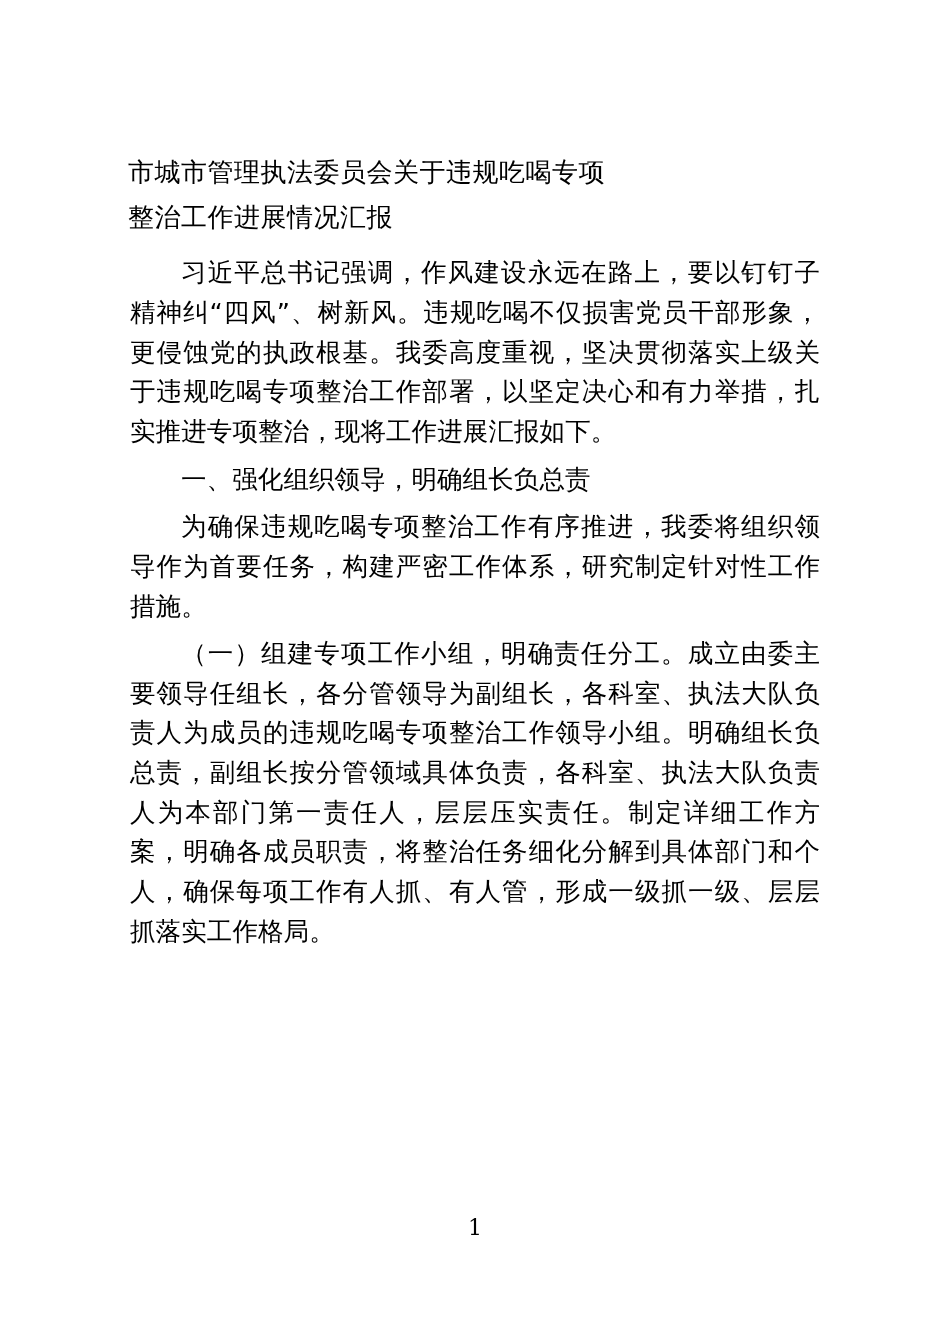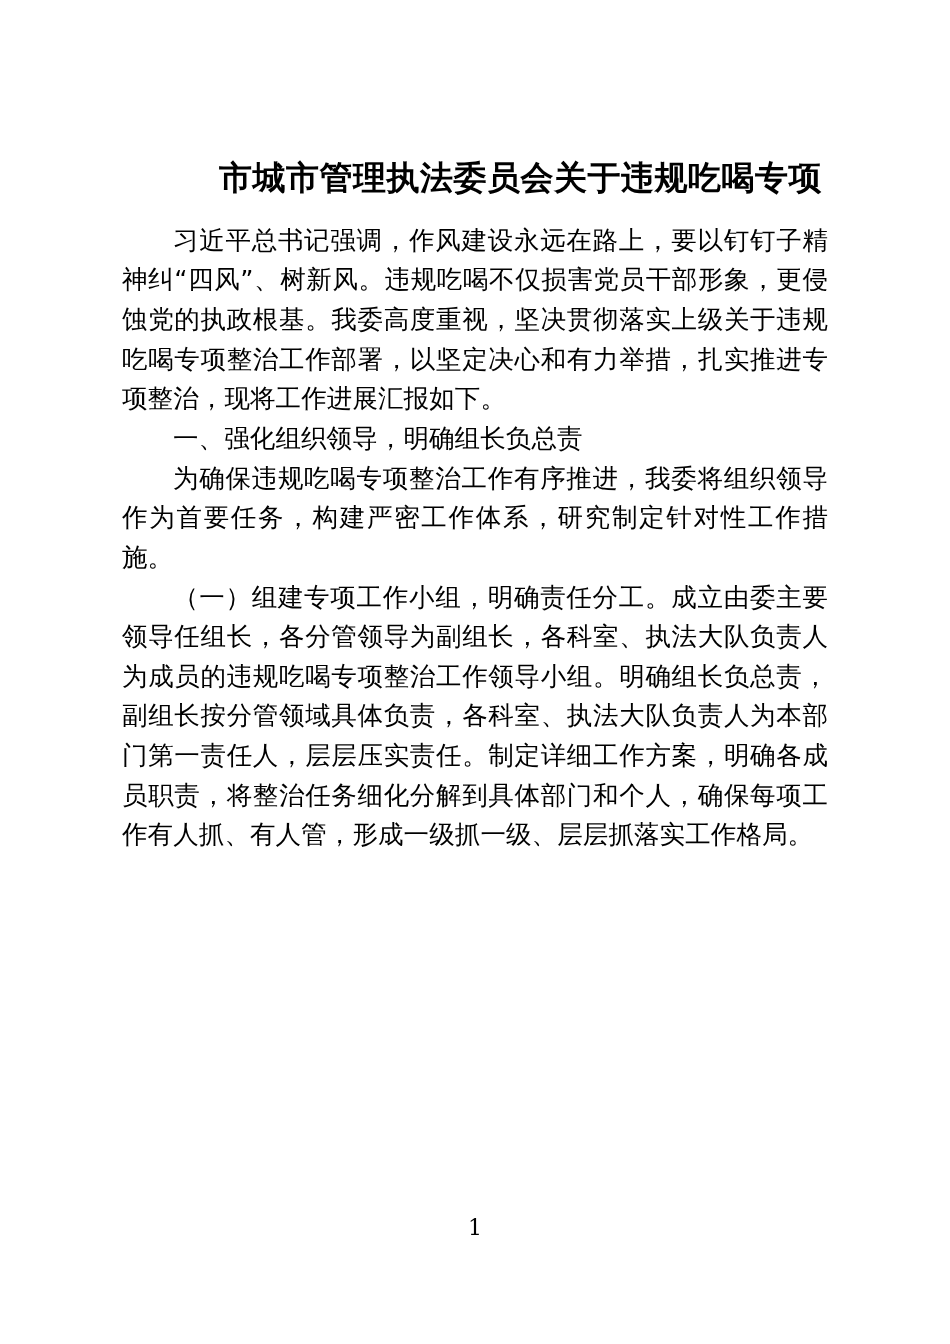--- a/index.html
+++ b/index.html
@@ -16,57 +16,58 @@
     overflow: hidden;
   }
   .page {
     position: relative;
     width: 950px;
     height: 1344px;
     box-sizing: border-box;
     padding: 150px 122px 0 122px;
   }
   .doc-title {
-    font-size: 33px;
-    font-weight: bold;
+    font-size: 26px;
+    font-weight: normal;
     line-height: 1.72;
-    text-align: right;
+    text-align: left;
     letter-spacing: 0.5px;
     margin: 0 0 14px 0;
     padding: 0 6px;
   }
   .body-text {
     font-size: 25.5px;
     line-height: 1.555;
     text-align: justify;
     text-justify: inter-ideograph;
     margin: 0;
     letter-spacing: 0.1px;
   }
   .para {
     text-indent: 2em;
-    margin: 0;
+    margin: 8px;
   }
   .page-number {
     position: absolute;
     bottom: 104px;
     left: 0;
     width: 950px;
     text-align: center;
     font-size: 22px;
     font-family: "DejaVu Serif", serif;
   }
 </style>
 </head>
 <body>
 
 <div class="page">
 
   <h1 class="doc-title">
     <span>市城市管理执法委员会关于违规吃喝专项</span><br>
+    <span>整治工作进展情况汇报</span>
   </h1>
 
   <div class="body-text">
     <p class="para">习近平总书记强调，作风建设永远在路上，要以钉钉子精神纠“四风”、树新风。违规吃喝不仅损害党员干部形象，更侵蚀党的执政根基。我委高度重视，坚决贯彻落实上级关于违规吃喝专项整治工作部署，以坚定决心和有力举措，扎实推进专项整治，现将工作进展汇报如下。</p>
     <p class="para">一、强化组织领导，明确组长负总责</p>
     <p class="para">为确保违规吃喝专项整治工作有序推进，我委将组织领导作为首要任务，构建严密工作体系，研究制定针对性工作措施。</p>
     <p class="para">（一）组建专项工作小组，明确责任分工。成立由委主要领导任组长，各分管领导为副组长，各科室、执法大队负责人为成员的违规吃喝专项整治工作领导小组。明确组长负总责，副组长按分管领域具体负责，各科室、执法大队负责人为本部门第一责任人，层层压实责任。制定详细工作方案，明确各成员职责，将整治任务细化分解到具体部门和个人，确保每项工作有人抓、有人管，形成一级抓一级、层层抓落实工作格局。</p>
   </div>
 
   <div class="page-number">1</div>

